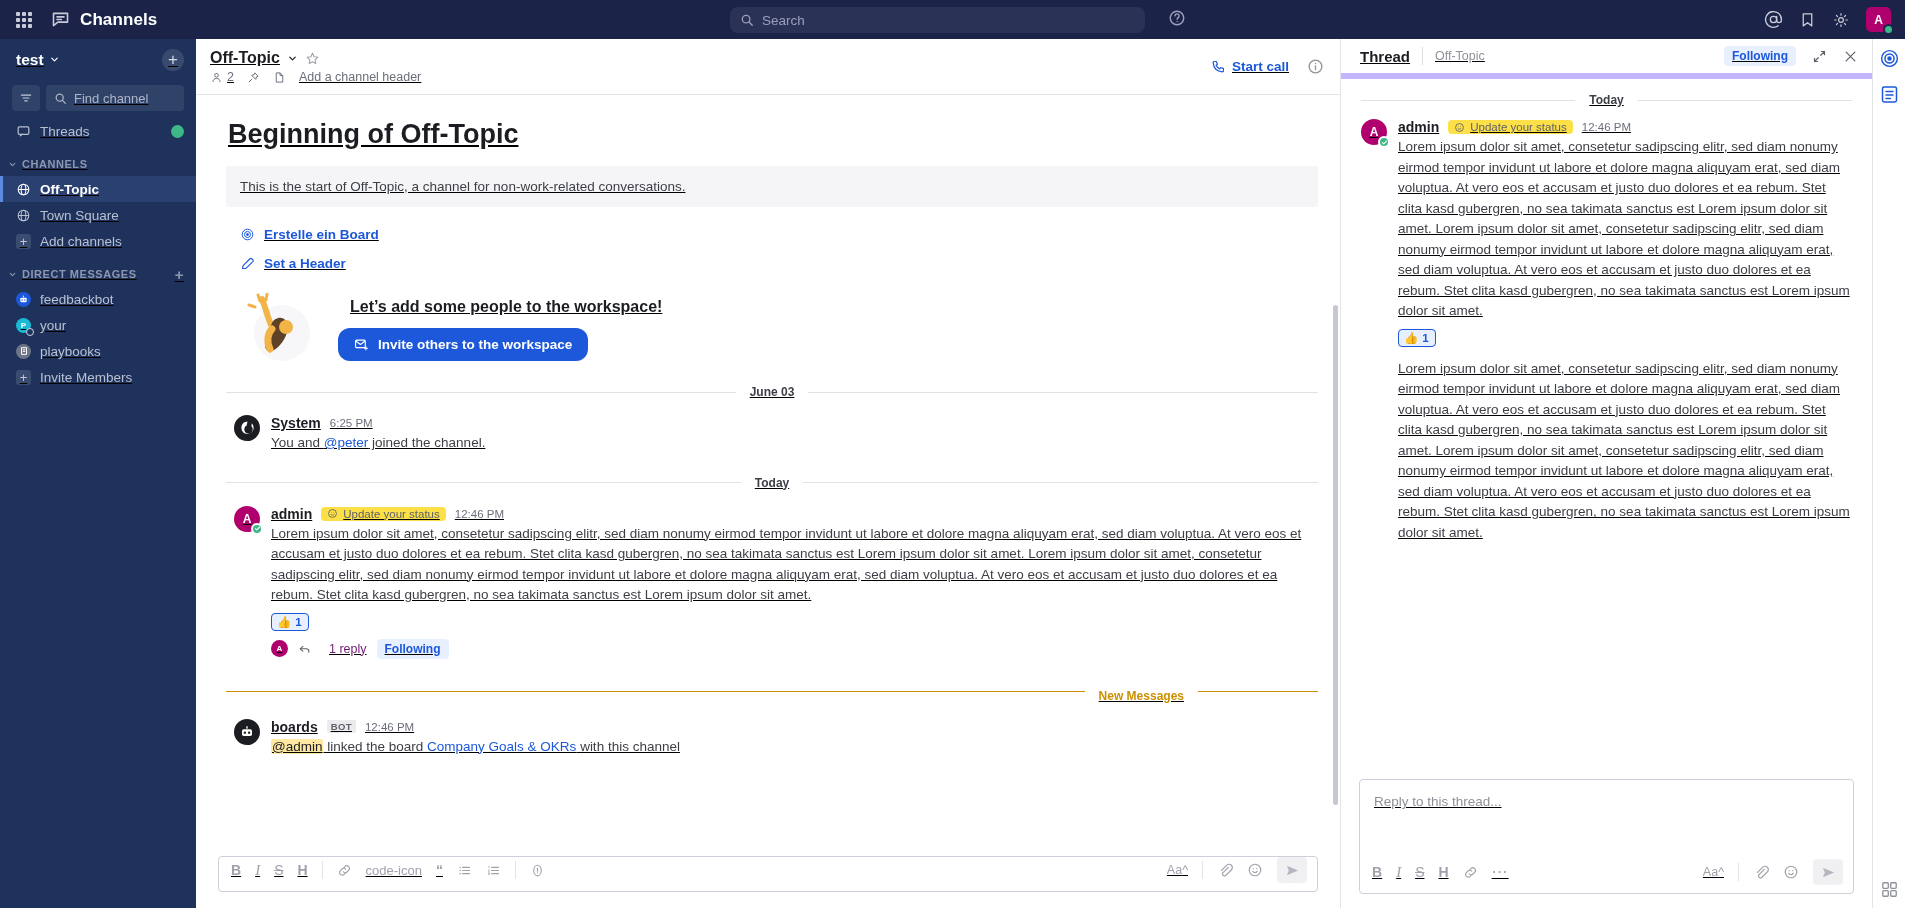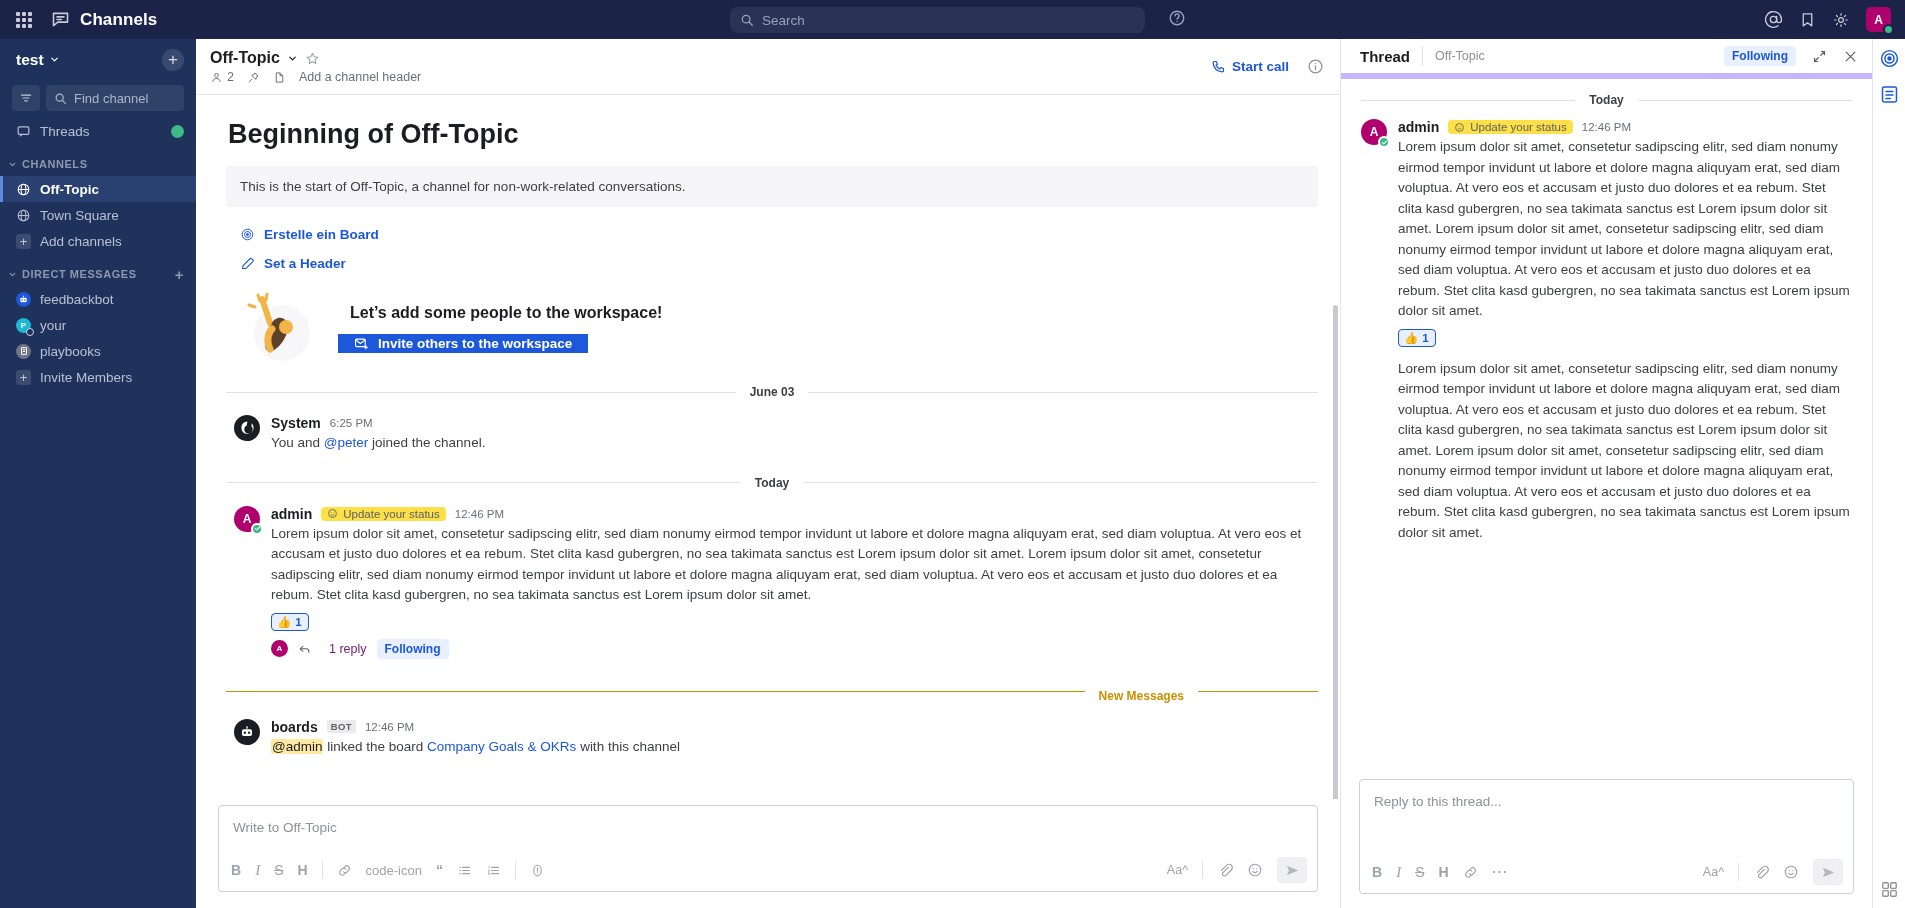--- a/index.html
+++ b/index.html
@@ -34,21 +34,21 @@
     width: 25px; height: 25px; border-radius: 5px; background: #b0006e; color:#fff;
     font-size: 12px; font-weight: 700; display: flex; align-items: center; justify-content: center;
     position: relative; cursor: pointer;
   }
   .gh-avatar .dot {
     position: absolute; right: -3px; bottom: -3px; width: 11px; height: 11px;
     border-radius: 50%; background: #3db887; border: 2px solid #1b2349;
   }
 
   
-  .body-row { flex: 1; display: flex; min-height: 0; }
+  .body-row { flex: 1; display: flex; min-height: 0; text-decoration: underline; }
 
   
   .sidebar { width: 196px; background: #1e325c; flex: 0 0 196px; display: flex; flex-direction: column; }
   .sb-team { height: 41px; display: flex; align-items: center; padding: 0 12px 0 16px; justify-content: space-between; }
   .sb-team-name { color: #fff; font-size: 15.5px; font-weight: 700; display: flex; align-items: center; gap: 5px; cursor: pointer; }
   .sb-plus {
     width: 22px; height: 22px; border-radius: 50%; background: rgba(255,255,255,.12);
     display: flex; align-items: center; justify-content: center; color: #d7dae4; font-size: 17px;
     cursor: pointer; line-height: 1;
   }
@@ -97,21 +97,21 @@
 
   .posts { flex: 1; overflow: hidden; position: relative; padding: 0 0 0 0; }
   .posts-inner { padding: 16px 22px 0 30px; }
   .intro-title { font-size: 27px; font-weight: 700; color:#1b1d22; margin: 8px 0 16px 2px; }
   .intro-desc { background:#f5f5f7; border-radius: 3px; padding: 13px 14px; font-size:13.5px; color:#3d3f46; }
   .intro-link { display:flex; align-items:center; gap:9px; color:#1c58d9; font-size:13.5px; font-weight:600; margin: 20px 0 0 14px; cursor:pointer; }
   .invite-block { display:flex; align-items:center; gap:22px; margin: 22px 0 0 18px; }
   .invite-img { width: 72px; height: 72px; position: relative; }
   .invite-txt-h { font-size: 16px; font-weight:700; color:#1b1d22; margin-bottom: 12px; margin-left: 12px; }
   .invite-btn {
-    background:#1c58d9; color:#fff; border:none; border-radius:0; height:19px; padding: 0 16px;
+    background:#1c58d9; color:#fff; border:none; border-radius:12px; height:33px; padding: 0 16px;
     font-size:13.5px; font-weight:600; display:inline-flex; align-items:center; gap:9px; cursor:pointer;
     font-family: "Liberation Sans", sans-serif;
   }
   .divider { display:flex; align-items:center; margin: 20px 0 10px; }
   .divider .ln { flex:1; height:1px; background:#e0e1e5; }
   .divider .dl { font-size:12px; font-weight:600; color:#3d3f46; padding: 0 14px; }
   .divider.newmsg .ln { background:#cc8f00; }
   .divider.newmsg .dl { color:#cc8f00;margin-top:8px; }
   .divider.newmsg .ln.left { flex: 1; }
 
@@ -545,21 +545,20 @@
               </div>
             </div>
           </div>
 
         </div>
         <div class="scrollbar"></div>
       </div>
 
       <div class="composer-wrap">
         <div class="composer">
-          <div class="ph">Write to Off-Topic</div>
           <div class="tb">
             <div class="g">
               <span class="tbi" style="font-weight:700; font-size:14px;">B</span>
               <span class="tbi" style="font-style:italic; font-family:'Liberation Serif',serif; font-size:15px;">I</span>
               <span class="tbi" style="text-decoration:line-through; font-size:14px;">S</span>
               <span class="tbi" style="font-weight:600; font-size:14px;">H</span>
             </div>
             <div class="sep"></div>
             <div class="g">
               <span class="tbi">

